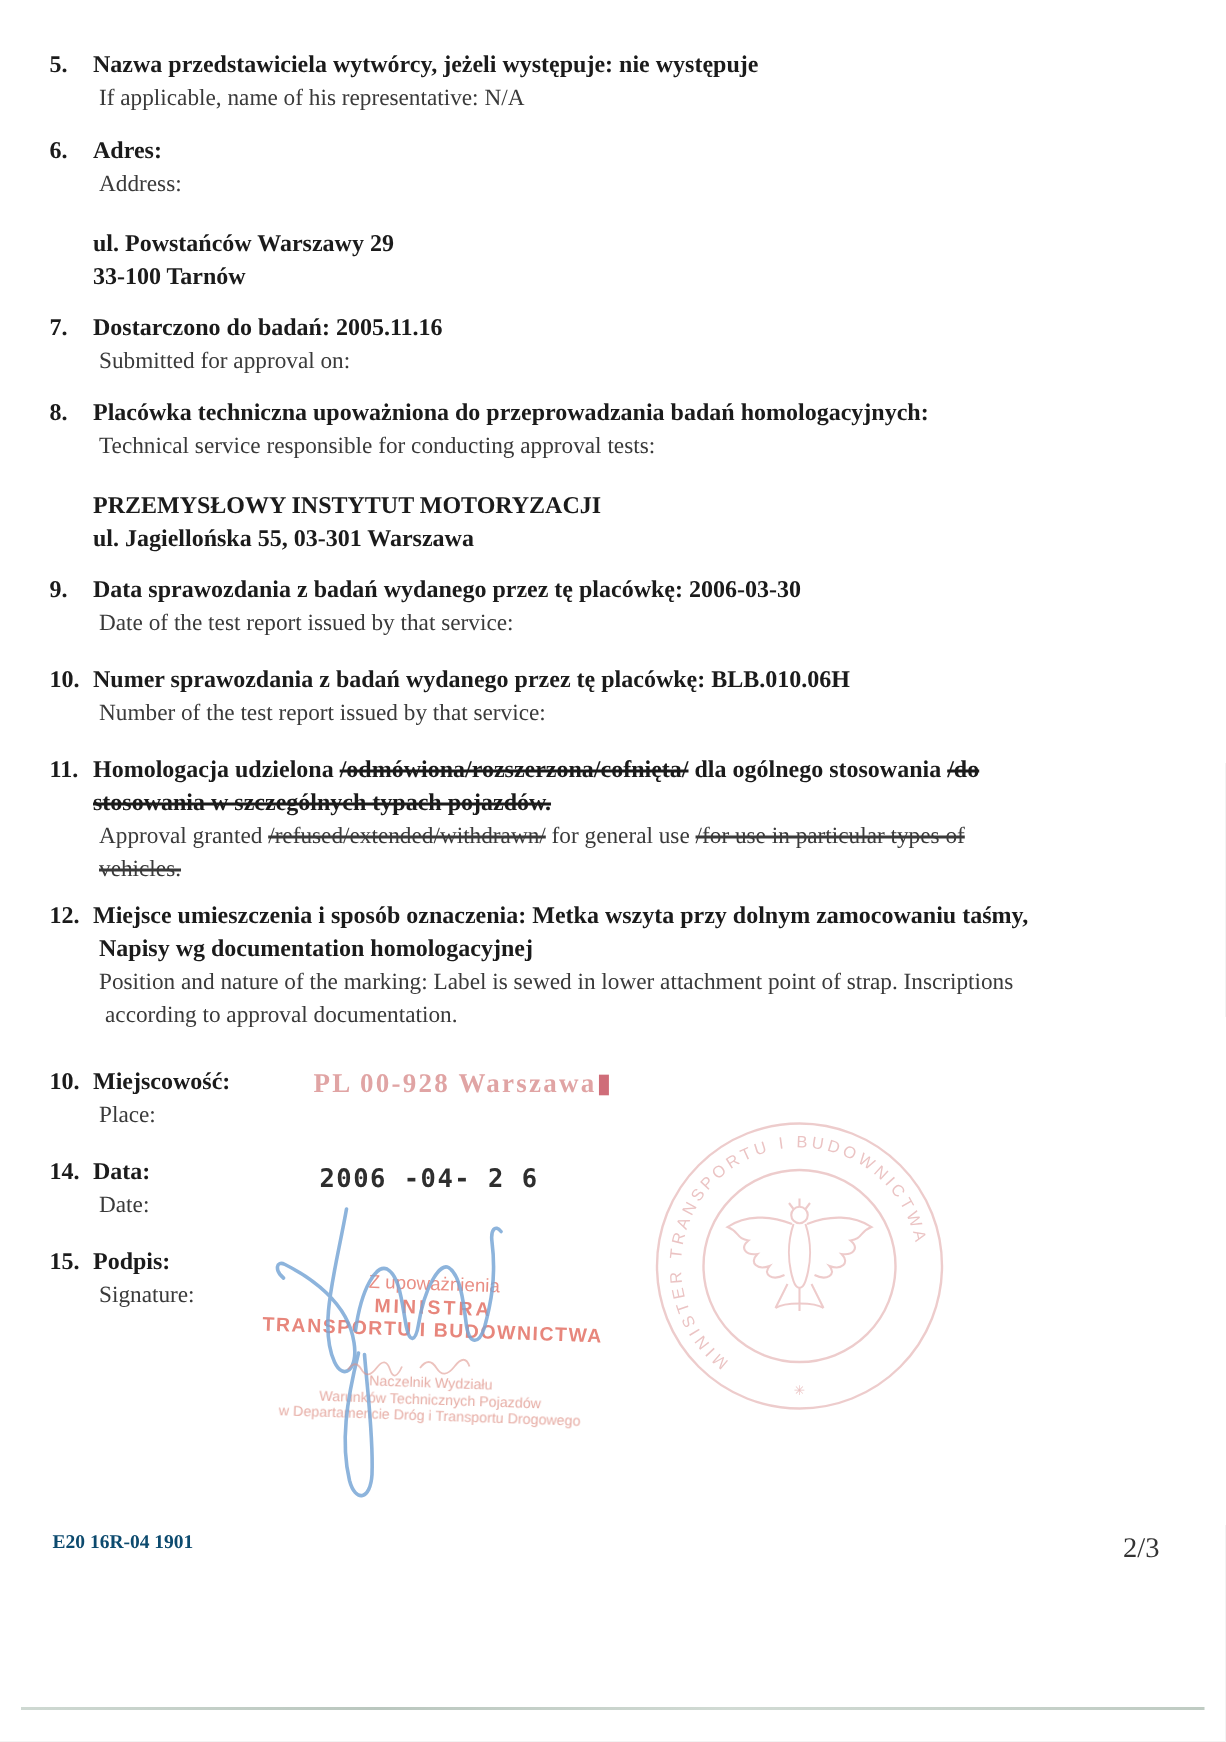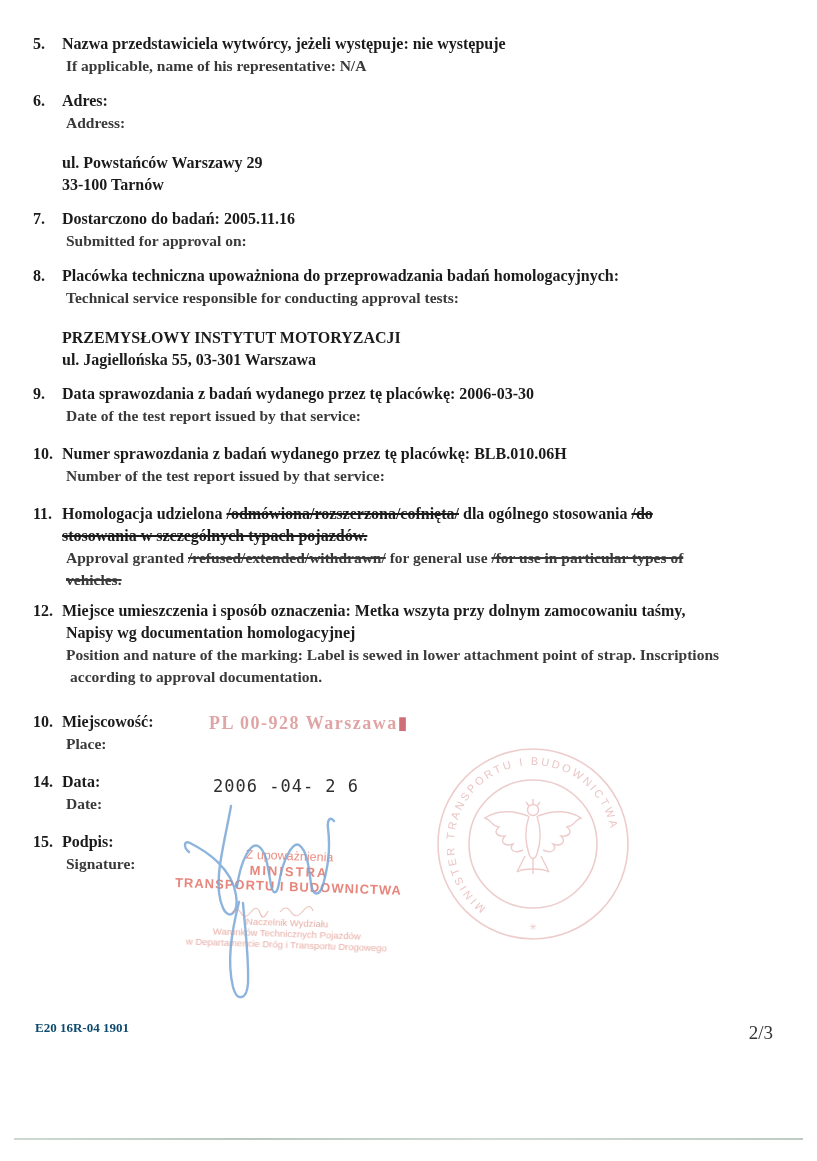--- a/index.html
+++ b/index.html
@@ -8,37 +8,37 @@
     width:817px;height:1161px;
     margin:0 auto;
     background:#ffffff;
     overflow:hidden;
     font-family:"Liberation Serif","DejaVu Serif",serif;
     color:#222;
   }
   .item{position:absolute;left:33px;right:22px;}
   .line{position:relative;line-height:22px;}
   .pl{font-weight:bold;font-size:16px;color:#1b1b1b;padding-left:29px;}
-  .en{font-weight:bold;font-size:15.5px;color:#3a3a3a;padding-left:33px;}
+  .en{font-weight:normal;font-size:15.5px;color:#3a3a3a;padding-left:33px;}
   .num{position:absolute;left:0;top:0;width:29px;font-weight:bold;font-size:16px;color:#1b1b1b;}
   .gap18{margin-top:18px;}
   .strike{text-decoration:line-through;text-decoration-thickness:2px;}
   .en .strike{text-decoration-thickness:1.5px;}
 
   
   .place-stamp{
     position:absolute;left:209px;top:712px;
     font-size:18px;letter-spacing:1.5px;font-weight:bold;
     color:#d98e8e;opacity:.8;white-space:nowrap;
   }
   .place-stamp .endmark{color:#c0404e;opacity:.95;font-weight:bold;letter-spacing:0;}
   .date-stamp{
     position:absolute;left:213px;top:776px;
     font-family:"DejaVu Sans Mono",monospace;
-    font-size:17px;font-weight:normal;letter-spacing:1px;
+    font-size:17px;font-weight:bold;letter-spacing:1px;
     color:#2e2e2e;white-space:nowrap;
   }
   .auth-stamp{
     position:absolute;left:148px;top:849px;width:280px;
     text-align:center;transform:rotate(2deg);
     color:#e2695c;line-height:15px;
     font-family:"Liberation Sans","DejaVu Sans",sans-serif;
   }
   .auth-l1{font-size:12.5px;opacity:.75;}
   .auth-l2{font-size:13px;font-weight:bold;letter-spacing:2px;opacity:.8;}

